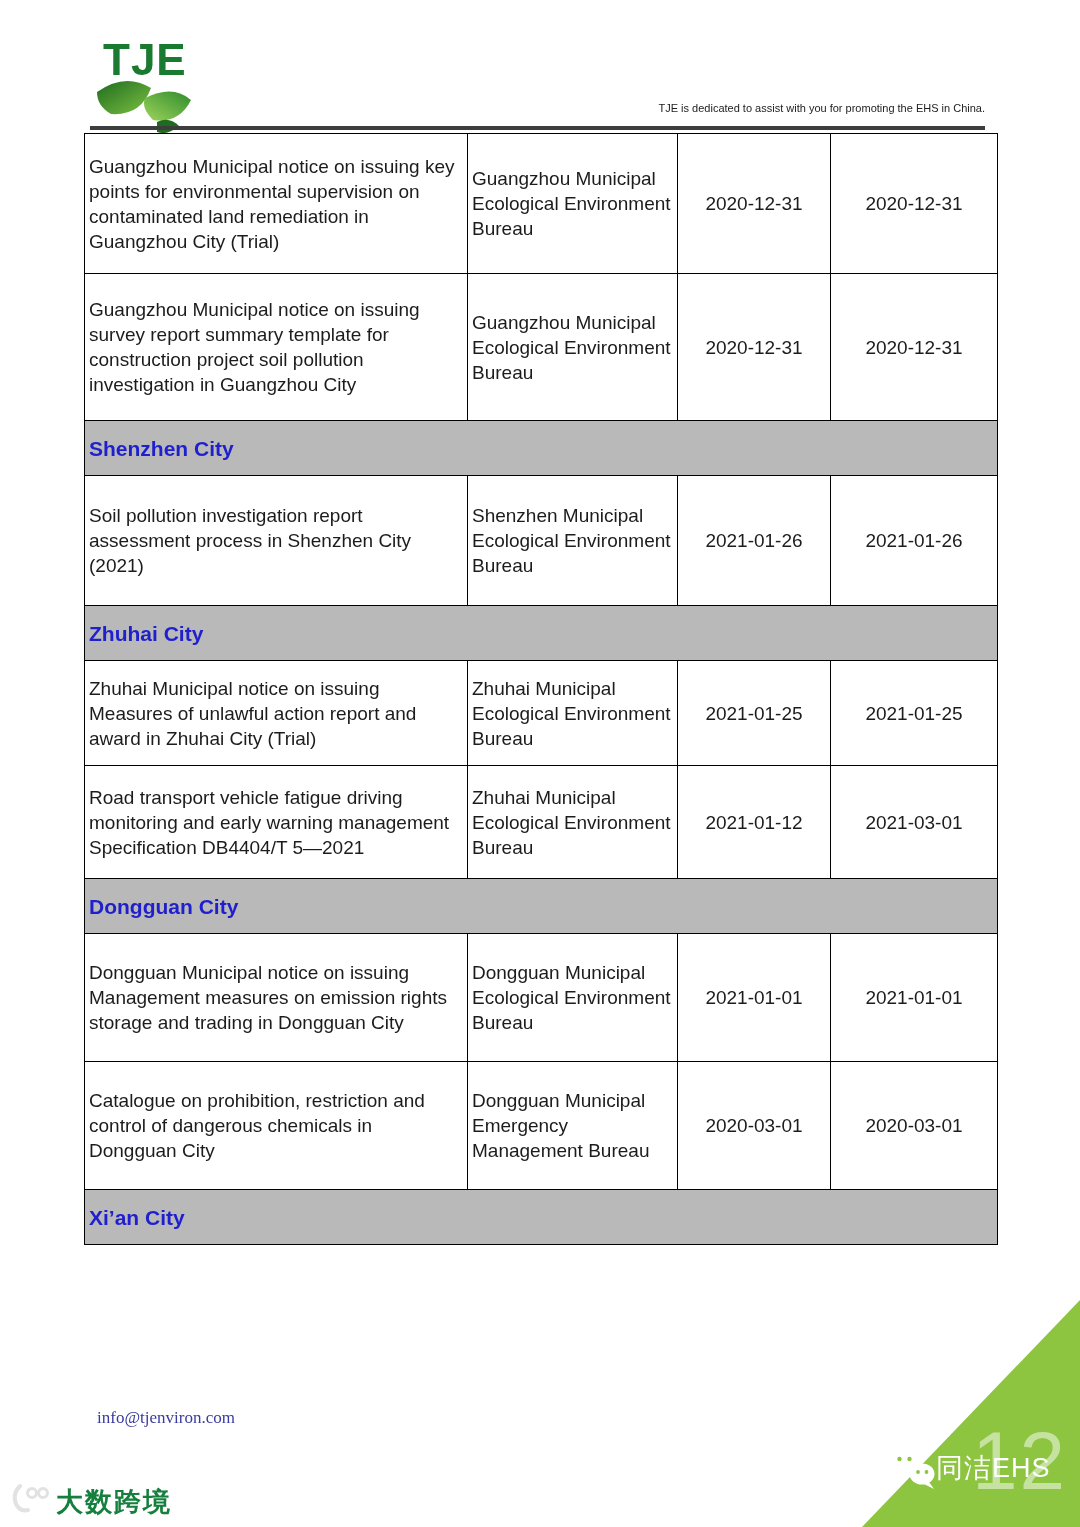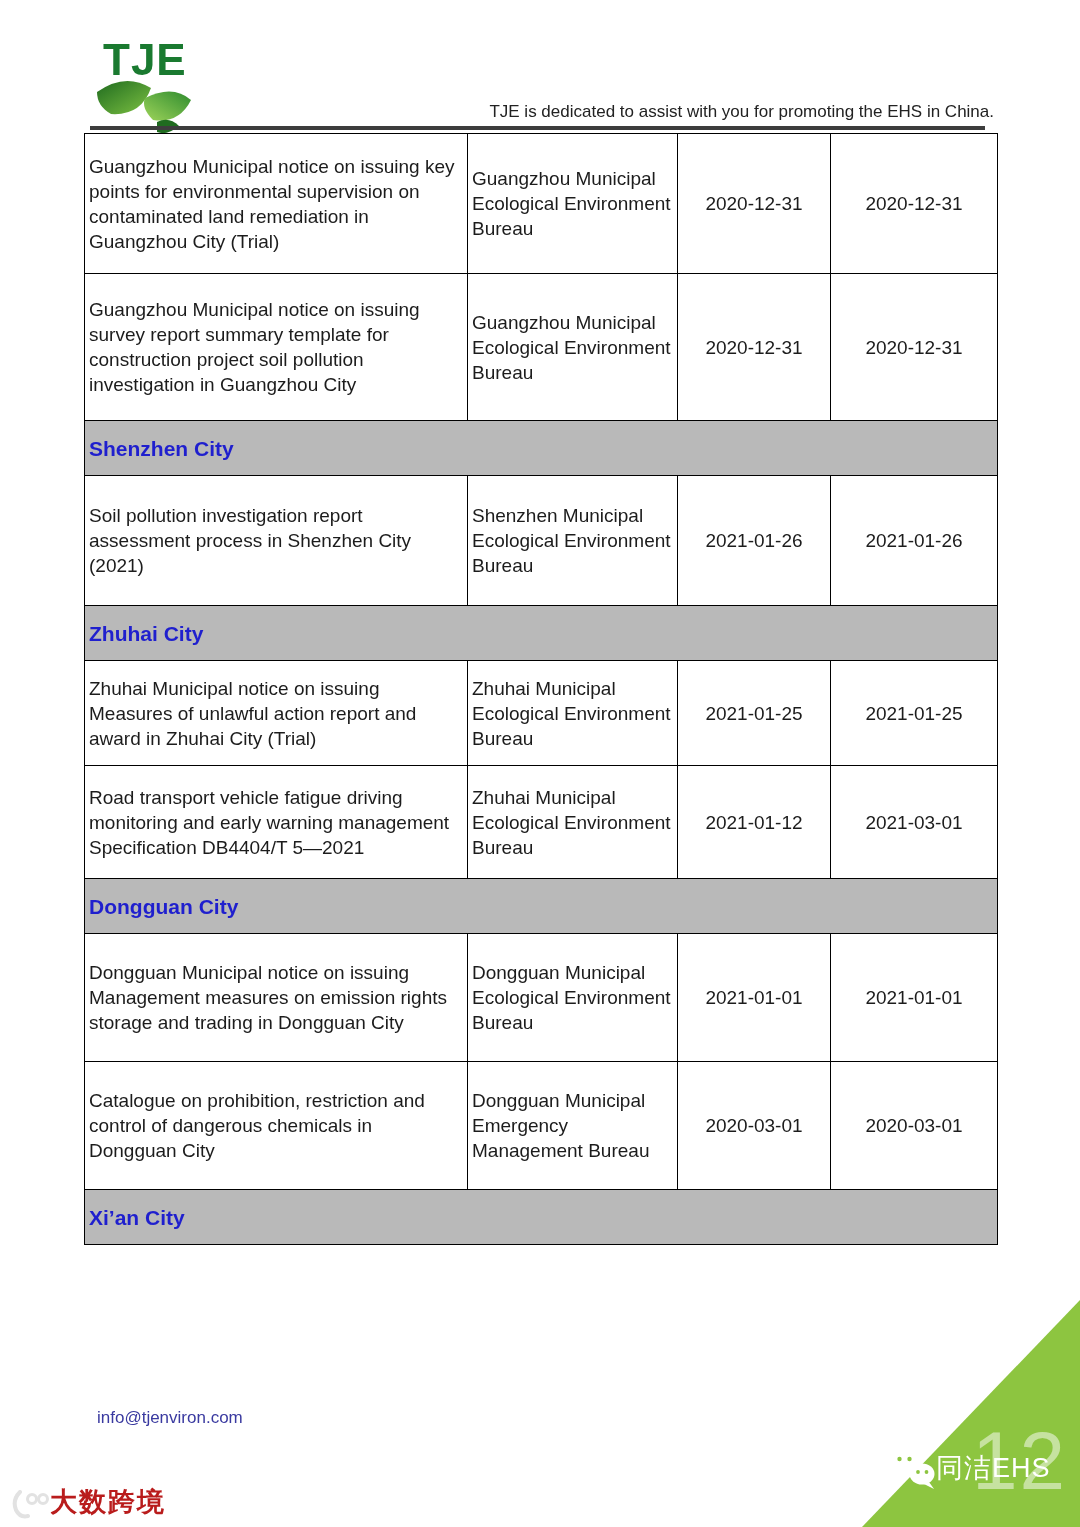--- a/index.html
+++ b/index.html
@@ -12,22 +12,22 @@
     color:#1c1c1c;
   }
   
   .logo{position:absolute;left:95px;top:38px;width:120px;height:90px;}
   .logo-text{
     font-size:44px;font-weight:bold;color:#1a7a30;
     letter-spacing:1px;line-height:1;position:absolute;left:8px;top:0;
   }
   .logo-leaves{position:absolute;left:0px;top:38px;}
   .tagline{
-    position:absolute;right:86px;top:102px;
-    font-size:17px;color:#222222;white-space:nowrap;
+    position:absolute;right:95px;top:102px;
+    font-size:11px;color:#222222;white-space:nowrap;
   }
   .header-rule{
     position:absolute;left:90px;top:126px;width:895px;height:4px;
     background:#3d3d3d;
   }
   
   table.reg{
     position:absolute;left:84px;top:133px;width:913px;
     border-collapse:collapse;table-layout:fixed;
     font-size:19px;line-height:25px;color:#1c1c1c;
@@ -42,42 +42,42 @@
   td.c-issuer{padding-left:12px;padding-right:32px;}
   td.c-date{text-align:center;}
   tr.cityrow td{
     background:#b9b9b9;
     color:#1f1fce;font-weight:bold;font-size:21px;
     padding-left:4px;height:42px;
   }
   
   .email{
     position:absolute;left:97px;top:1408px;
-    font-size:17px;color:#3a3aa0;text-decoration:none;
+    font-size:17px;color:#3a3aa0;text-decoration:none;font-family:Liberation Serif, serif;
   }
   .corner-triangle{
     position:absolute;left:0;top:0;width:1080px;height:1527px;
     clip-path:polygon(1080px 1300px,1080px 1527px,862px 1527px);
     background:#8dc540;
   }
   .page-number{
     position:absolute;left:972px;top:1420px;
     font-size:82px;line-height:1;color:rgba(255,255,255,0.5);
     letter-spacing:2px;
   }
   .wechat{
     position:absolute;left:888px;top:1446px;
     display:flex;align-items:center;gap:0;color:#ffffff;
   }
   .wechat-label{font-size:27px;letter-spacing:1px;}
   
   .watermark{
     position:absolute;left:10px;top:1484px;
-    display:flex;align-items:flex-end;
-    color:#b91c1c;font-size:27px;font-weight:bold;letter-spacing:2px;
+    display:flex;align-items:flex-start;gap:6px;
+    color:#15803d;font-size:27px;font-weight:bold;letter-spacing:2px;
   }
 </style>
 </head>
 <body>
 
 <div class="page">
 
   <div class="logo">
     <div class="logo-text">TJE</div>
     <svg class="logo-leaves" width="104" height="60" viewBox="0 0 104 60">

